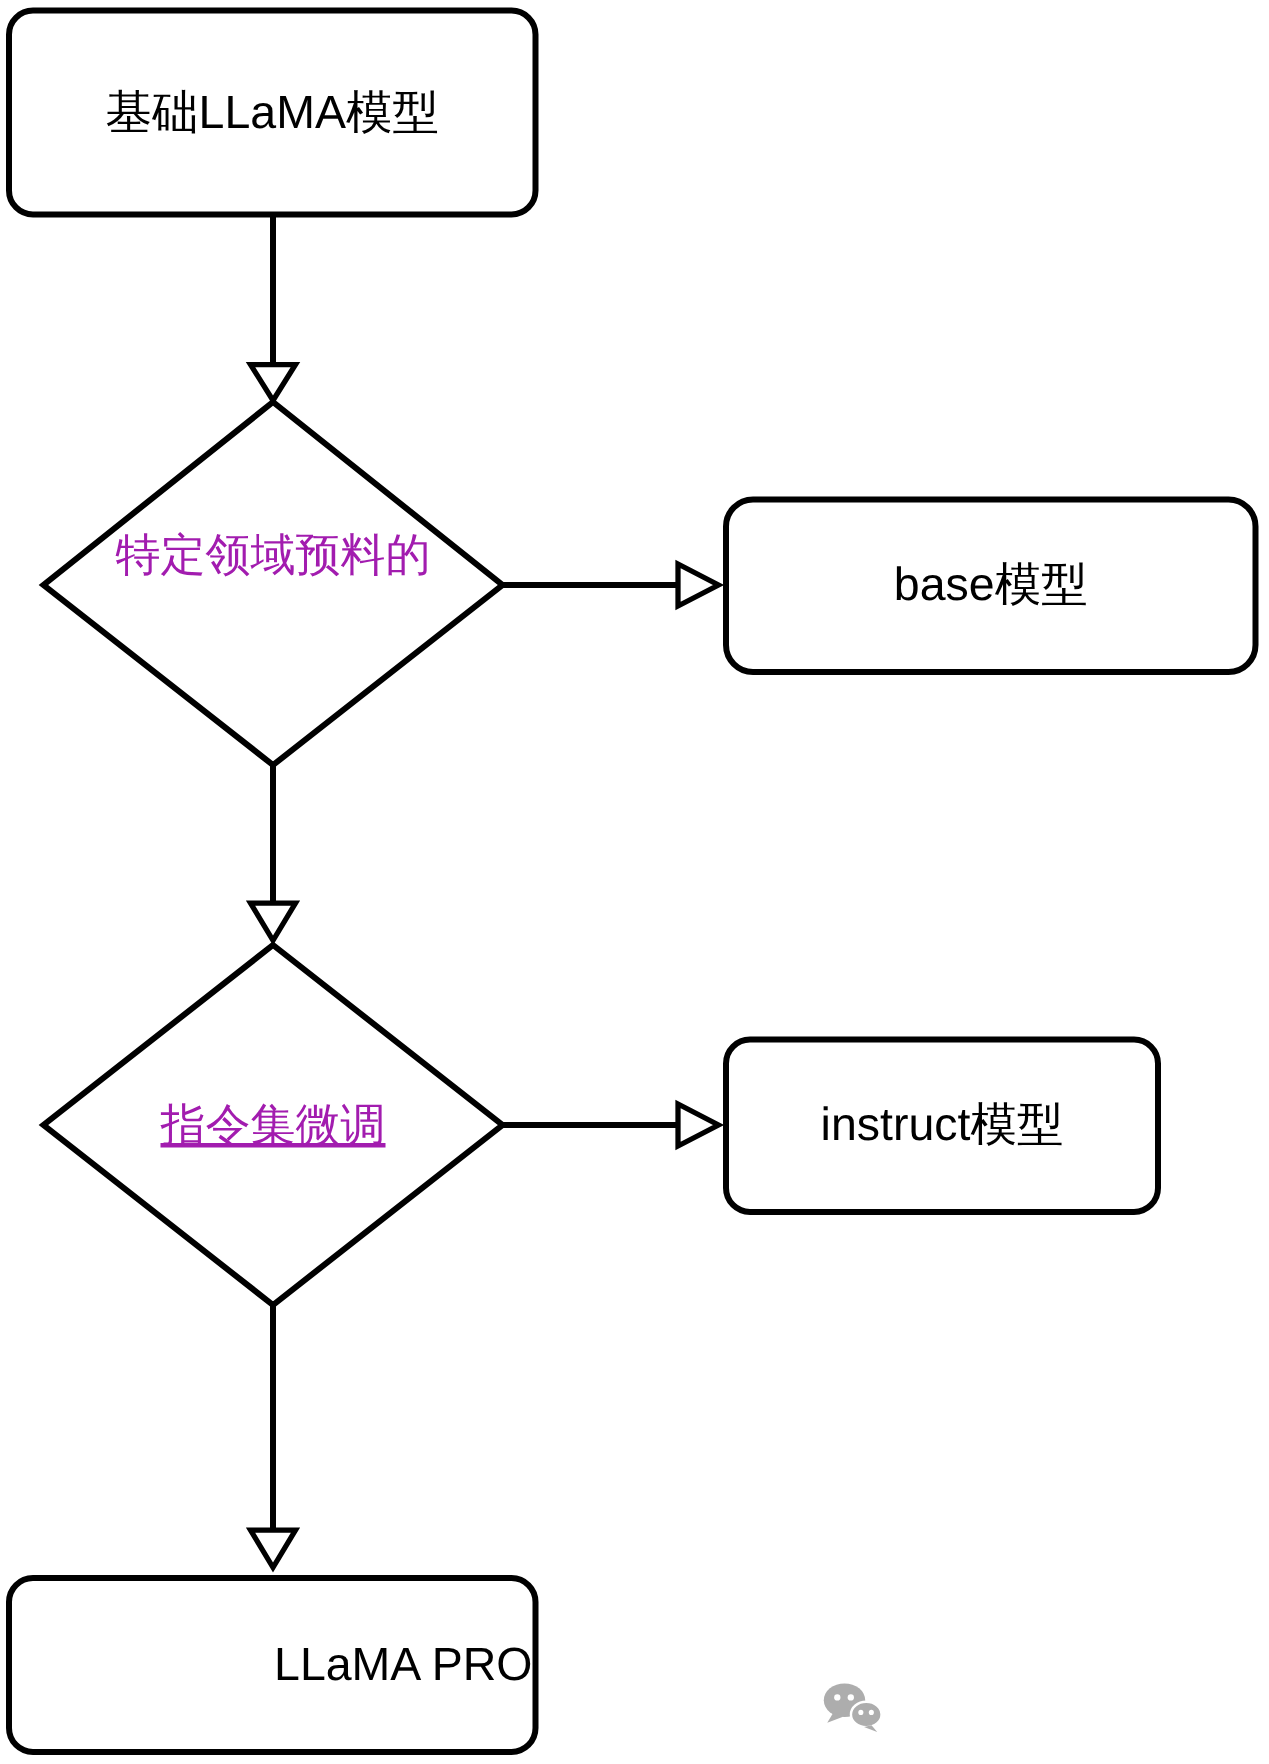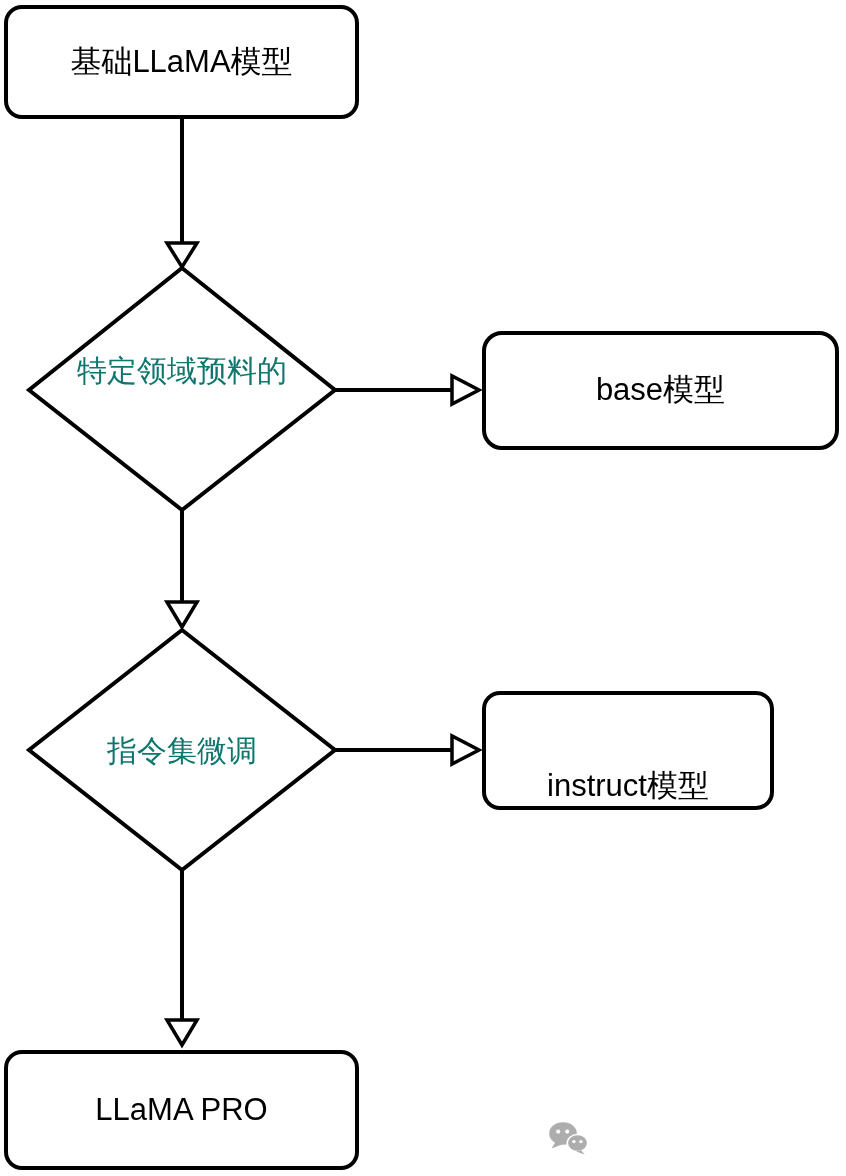--- a/index.html
+++ b/index.html
@@ -33,21 +33,21 @@
     justify-content: center;
     font-size: 31px;
     color: #000000;
     text-align: center;
     line-height: 1.25;
   }
   .diamond-label {
     position: absolute;
     text-align: center;
     font-size: 30px;
-    color: #0f766e;
+    color: #a21caf;
     line-height: 39px;
   }
   .watermark {
     position: absolute;
     left: 548px;
     top: 1121px;
     display: flex;
     align-items: center;
     gap: 9px;
     color: #adadad;
@@ -78,41 +78,41 @@
 
     <polygon points="182,630 335,750 182,870 29,750" fill="#ffffff" stroke="#000000" stroke-width="4"></polygon>
 
     <line x1="335" y1="750" x2="452" y2="750" stroke="#000000" stroke-width="4"></line>
     <polygon points="452,736 452,764 479,750" fill="#ffffff" stroke="#000000" stroke-width="3.5" stroke-linejoin="miter"></polygon>
 
     <line x1="182" y1="870" x2="182" y2="1020" stroke="#000000" stroke-width="4"></line>
     <polygon points="167,1020 197,1020 182,1045" fill="#ffffff" stroke="#000000" stroke-width="3.5" stroke-linejoin="miter"></polygon>
   </svg>
 
-  <div class="node-rect" style="left:4px; top:5px; width:355px; height:114px;">
+  <div class="node-rect" style="left:4px; top:5px; width:355px; height:140px;">
     <span>基础LLaMA模型</span>
   </div>
 
   <div class="node-rect" style="left:482px; top:331px; width:357px; height:119px;border-radius:20px;">
     <span>base模型</span>
   </div>
 
-  <div class="node-rect" style="left:482px; top:691px; width:292px; height:119px;align-items:flex-end;">
+  <div class="node-rect" style="left:482px; top:691px; width:292px; height:119px;">
     <span>instruct模型</span>
   </div>
 
-  <div class="node-rect" style="left:4px; top:1050px; width:355px; height:120px;">
+  <div class="node-rect" style="left:4px; top:1050px; width:355px; height:120px;justify-content:flex-end;">
     <span>LLaMA PRO</span>
   </div>
 
   <div class="diamond-label" style="left:32px; top:351px; width:300px;">
     <div>特定领域预料的</div>
   </div>
 
-  <div class="diamond-label" style="left:32px; top:731px; width:300px;">
+  <div class="diamond-label" style="left:32px; top:731px; width:300px;text-decoration:underline;">
     <div>指令集微调</div>
   </div>
 
   <div class="watermark">
     <svg width="40" height="34" viewBox="0 0 40 34">
       <g fill="#adadad">
         <ellipse cx="15" cy="12.5" rx="13.8" ry="11.2"></ellipse>
         <path d="M 8 20 L 3.5 27.5 L 14 23.5 Z"></path>
         <ellipse cx="29.5" cy="22" rx="10.2" ry="8.5" stroke="#ffffff" stroke-width="1.6"></ellipse>
         <path d="M 33 29.2 L 36.8 33.6 L 28 30.4 Z"></path>

